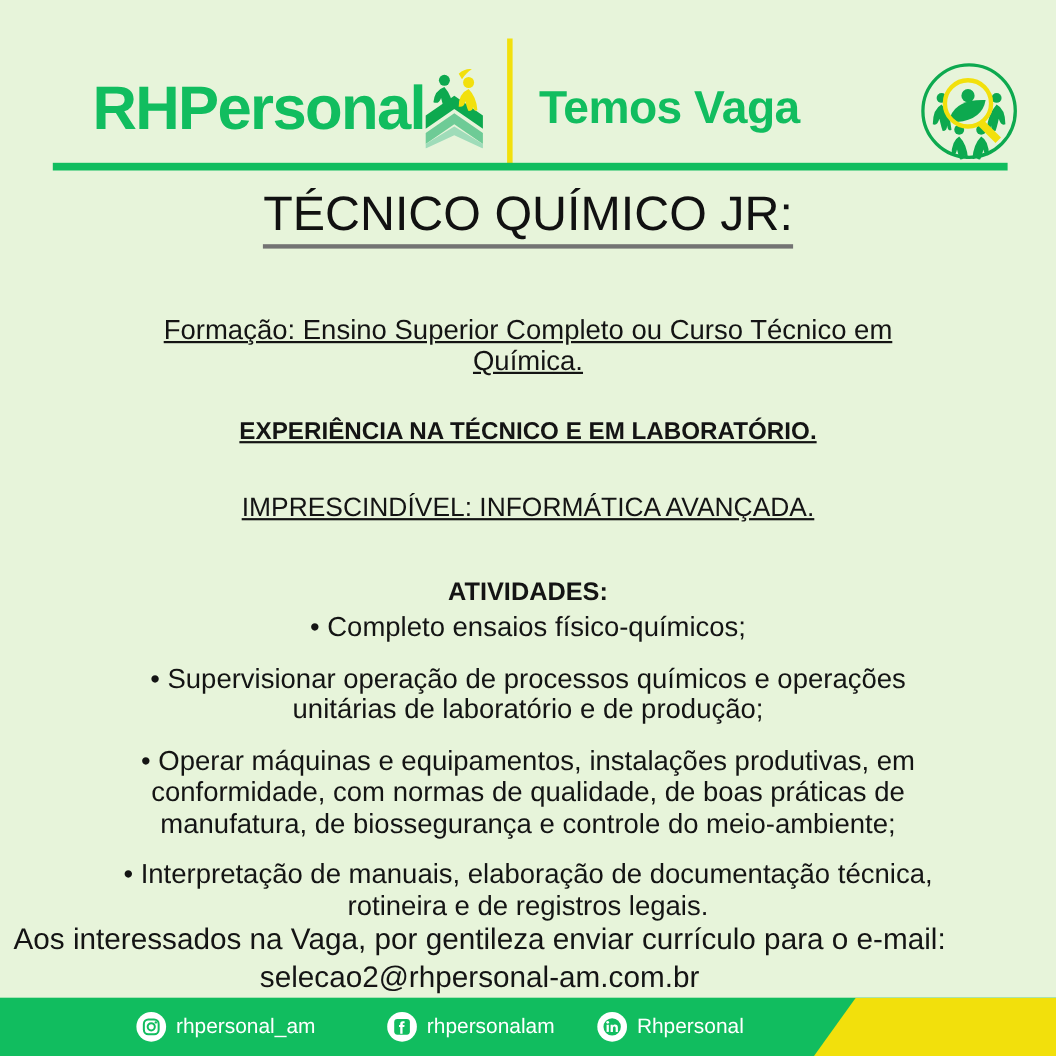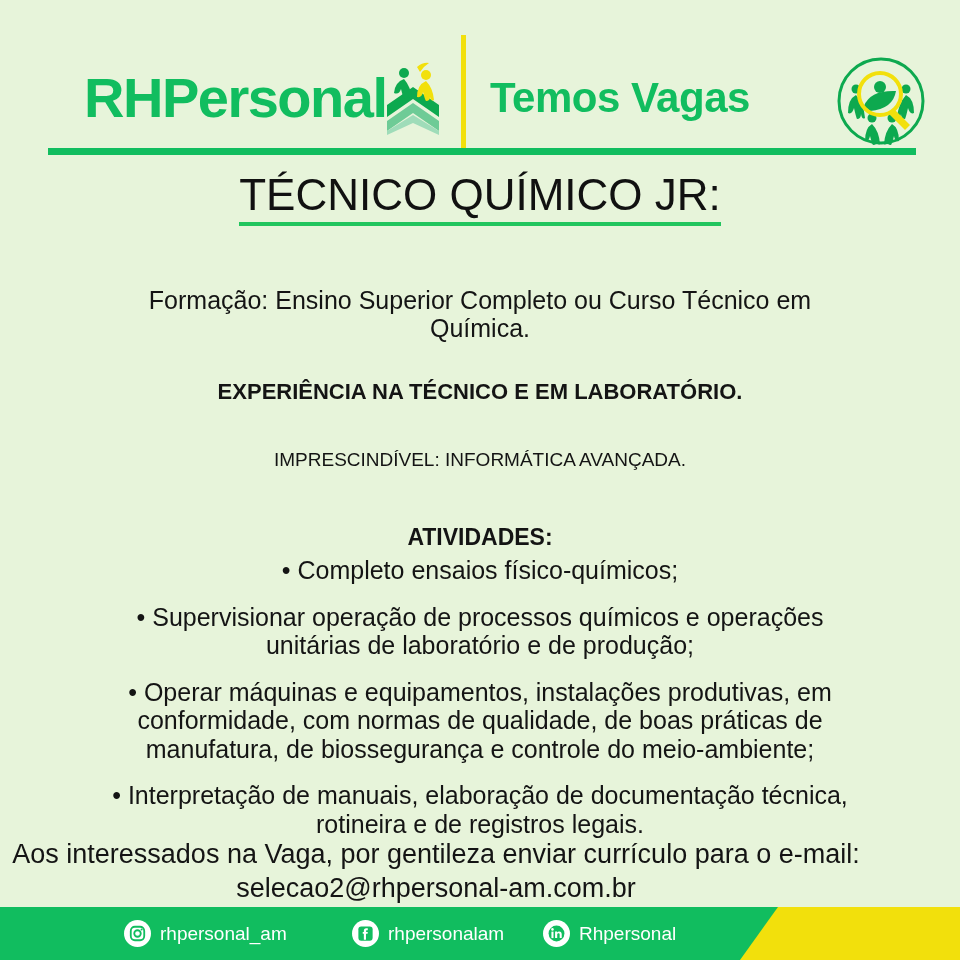--- a/index.html
+++ b/index.html
@@ -45,29 +45,29 @@
   }
 
   
   #job-title {
     position:absolute; left:0; top:170px; width:960px;
     text-align:center;
     font-size:44px; font-weight:normal; letter-spacing:0px;
     color:#111;
   }
   #job-title span {
-    border-bottom:4px solid #22c55e; padding-bottom:3px;
+    border-bottom:4px solid #737373; padding-bottom:3px;
   }
 
   
   .block { position:absolute; width:960px; text-align:center; }
-  .body-line { line-height:1.12; }
+  .body-line { line-height:1.12;text-decoration:underline; }
   #education   { top:286px; font-size:25px; padding:0 140px; }
   #experience  { top:380px; font-size:22px; font-weight:bold; }
-  #computing   { top:449px; font-size:19px; }
+  #computing   { top:449px; font-size:24px; }
   #activities-heading { top:524px; font-size:23px; font-weight:bold; }
   #activities-list { top:556px; }
   .activity-item {
     font-size:25px; line-height:1.14; padding:0 110px;
     margin-bottom:18px;
   }
   #activity-0 { padding:0 180px; }
   #activity-1 { padding:0 120px; }
   #activity-2 { padding:0 110px; }
   #activity-3 { padding:0 75px;text-align:center; }
@@ -120,21 +120,21 @@
         <circle cx="42" cy="14" r="5" fill="#f2e00c"></circle>
         <path d="M42 20 q-9 4 -9 16 q5 1 6 -5 q2 8 3 9 q4 0 4 -4 q1 5 4 3 q-1 -12 -8 -19 Z" fill="#f2e00c"></path>
         <path d="M33 6 q6 -5 12 -4 q-5 3 -9 9 Z" fill="#f2e00c"></path>
       </svg>
     </span>
   </div>
 
   <div id="header-yellow-divider"></div>
 
   <div id="tagline-block">
-    <span id="tagline-text">Temos Vagas</span>
+    <span id="tagline-text">Temos Vaga</span>
   </div>
 
   <span id="badge-icon">
     <svg viewBox="0 0 90 90" width="90" height="90">
       <circle cx="45" cy="45" r="42" fill="none" stroke="#0da94f" stroke-width="3"></circle>
       <circle cx="20" cy="33" r="4.5" fill="#0da94f"></circle>
       <path d="M20 39 q-8 4 -8 18 q4 2 6 -5 q2 9 3 11 q4 0 4 -5 q1 6 4 4 q-1 -14 -9 -23 Z" fill="#0da94f"></path>
       <circle cx="70" cy="33" r="4.5" fill="#0da94f"></circle>
       <path d="M70 39 q8 4 8 18 q-4 2 -6 -5 q-2 9 -3 11 q-4 0 -4 -5 q-1 6 -4 4 q1 -14 9 -23 Z" fill="#0da94f"></path>
       <circle cx="36" cy="62" r="4.5" fill="#0da94f"></circle>

